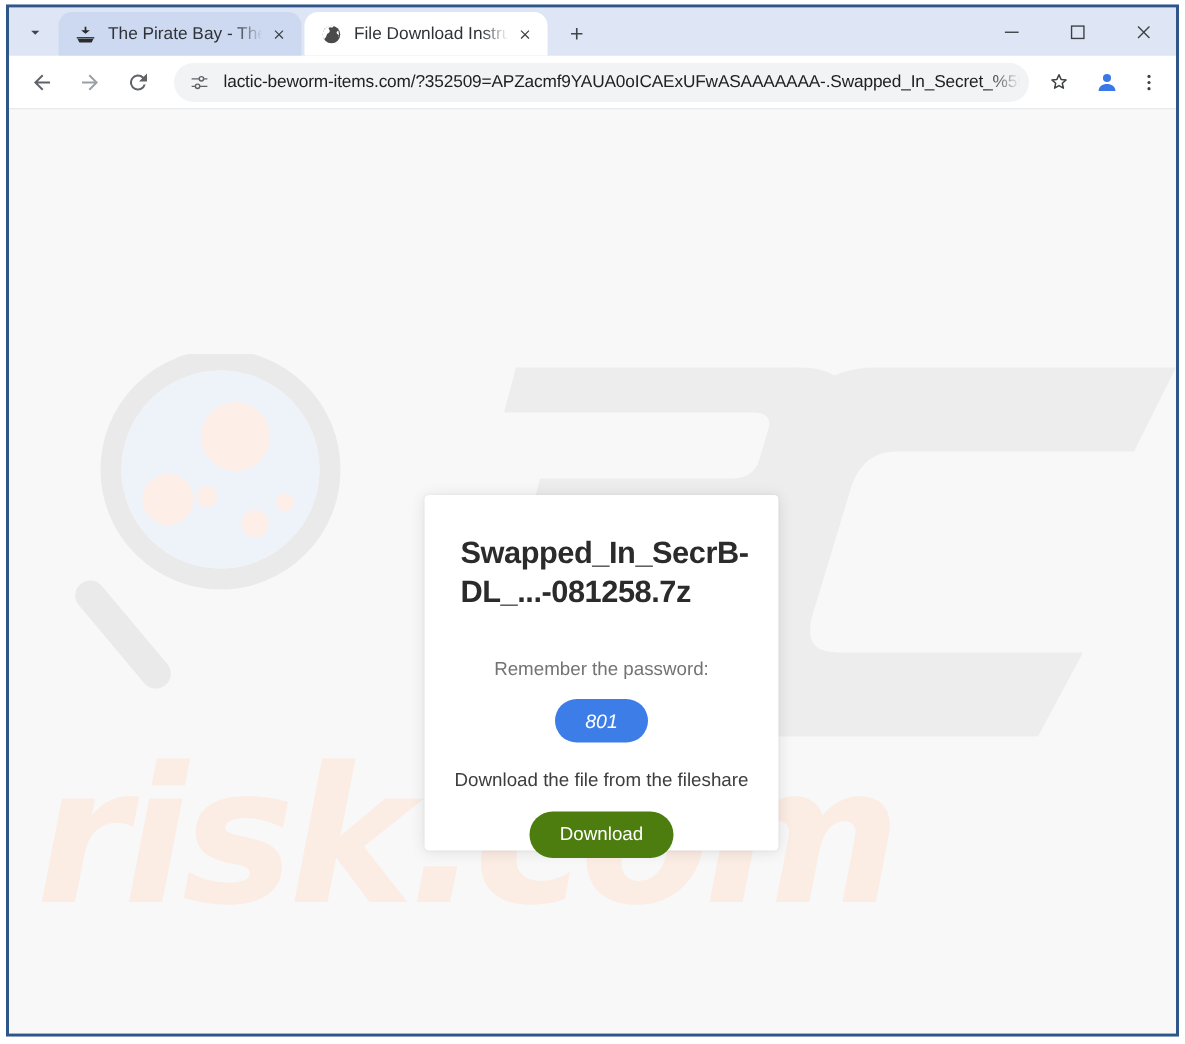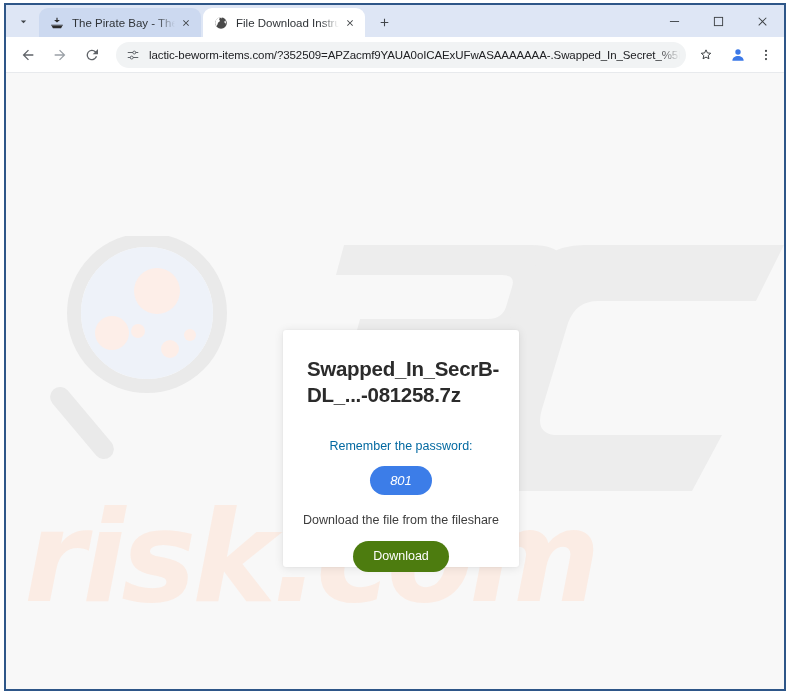--- a/index.html
+++ b/index.html
@@ -272,21 +272,21 @@
     color: #2b2b2b;
     line-height: 26px;
     letter-spacing: -0.3px;
     word-break: break-word;
     margin: 0 0 0 0;
     text-align: left;
     padding-left: 10px;
   }
   .card-sub {
     font-size: 12.5px;
-    color: #0369a1;
+    color: #737373;
     margin-top: 31px;
     text-align: center;
   }
   .password-pill {
     display: inline-block;
     background: #3c7de8;
     color: #ffffff;
     font-size: 13px;
     border-radius: 17px;
     padding: 8px 20px;

